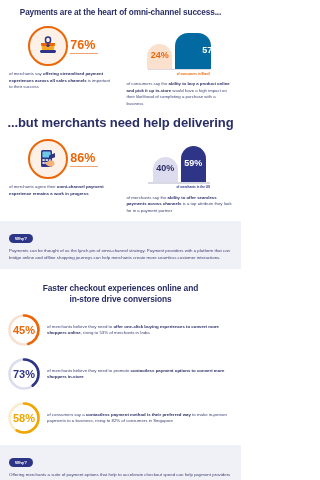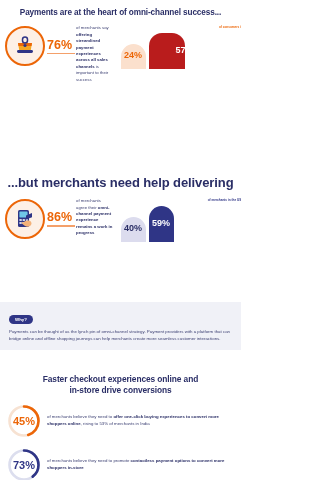--- a/index.html
+++ b/index.html
@@ -27,30 +27,30 @@
   .headline {
     text-align: center;
     font-size: 8.2px;
     font-weight: bold;
     color: #2a2e66;
     letter-spacing: -0.1px;
     padding: 8px 6px 2px 6px;
     line-height: 1.25;
   }
   .headline.sub { padding-top: 6px; font-size: 13px; }
-  .headline.two-line { font-size: 8.4px; line-height: 1.3; padding: 24px 14px 3px 14px; }
+  .headline.two-line { font-size: 8.4px; line-height: 1.3; padding: 14px 14px 3px 14px; }
 
   
   .stat-row {
     display: flex;
     width: 100%;
     padding: 3px 5px 2px 5px;
     gap: 4px;
   }
-  .stat-col { width: 50%; display: flex; }
+  .stat-col { width: 50%; display: flex; flex-direction: column; align-items: center; }
 
   
   .icon-line {
     display: flex;
     align-items: center;
     justify-content: center;
     gap: 2px;
     width: 100%;
     height: 46px;
   }
@@ -95,21 +95,21 @@
     width: 25px;
     border-radius: 13px 13px 0 0;
     display: flex;
     align-items: center;
     justify-content: center;
     font-weight: bold;
     font-size: 9px;
     position: relative;
   }
   .bar.small  { height: 25px; background: #fbe0cd; color: #ec6608; }
-  .bar.large  { height: 36px; background: #b91c1c; color: #ffffff; padding-left: 36px; }
+  .bar.large  { height: 36px; background: #0369a1; color: #ffffff; padding-left: 36px; }
   .bar.small-b{ height: 25px; background: #dcdcee; color: #2a2e66; }
   .bar.large-b{ height: 36px; background: #2f3586; color: #ffffff; }
   .bar-span { margin-top: -3px; }
   .baseline {
     width: 62px;
     height: 1.2px;
     background: #d9d9e4;
     margin-top: 0;
   }
   .bar-note {

